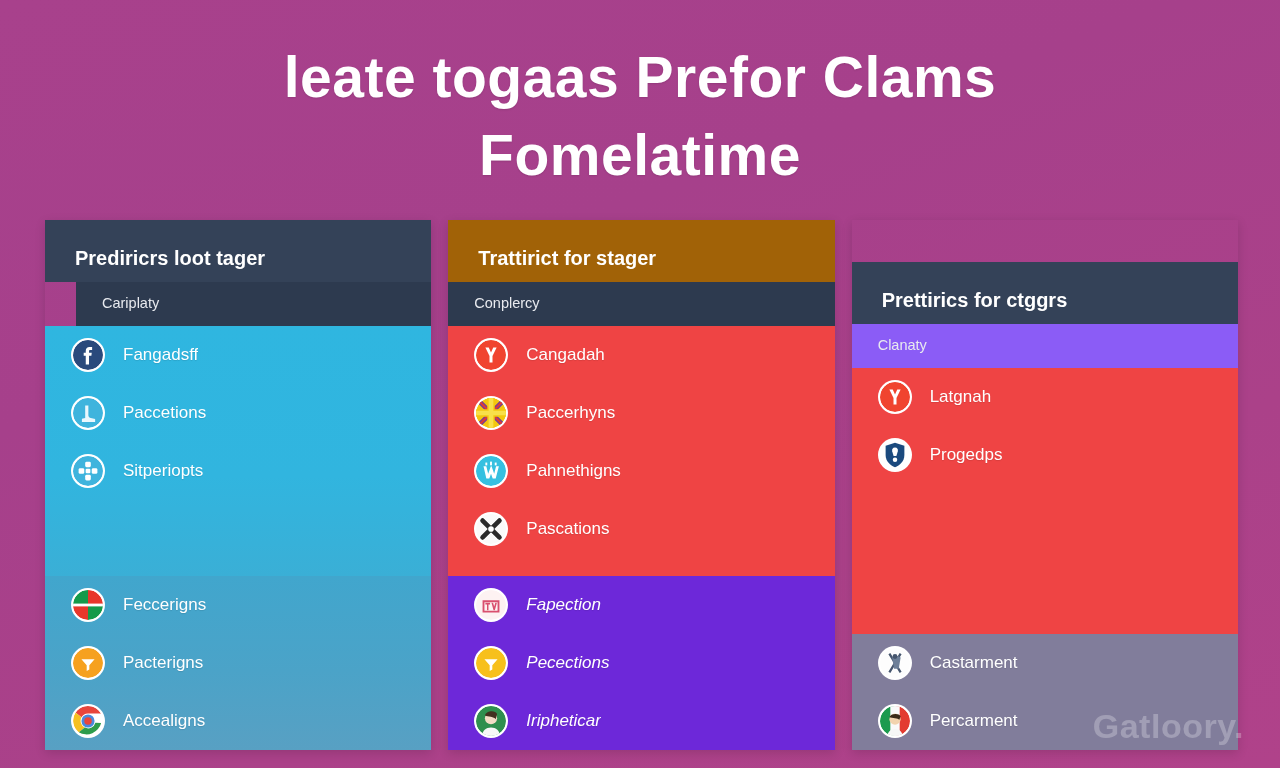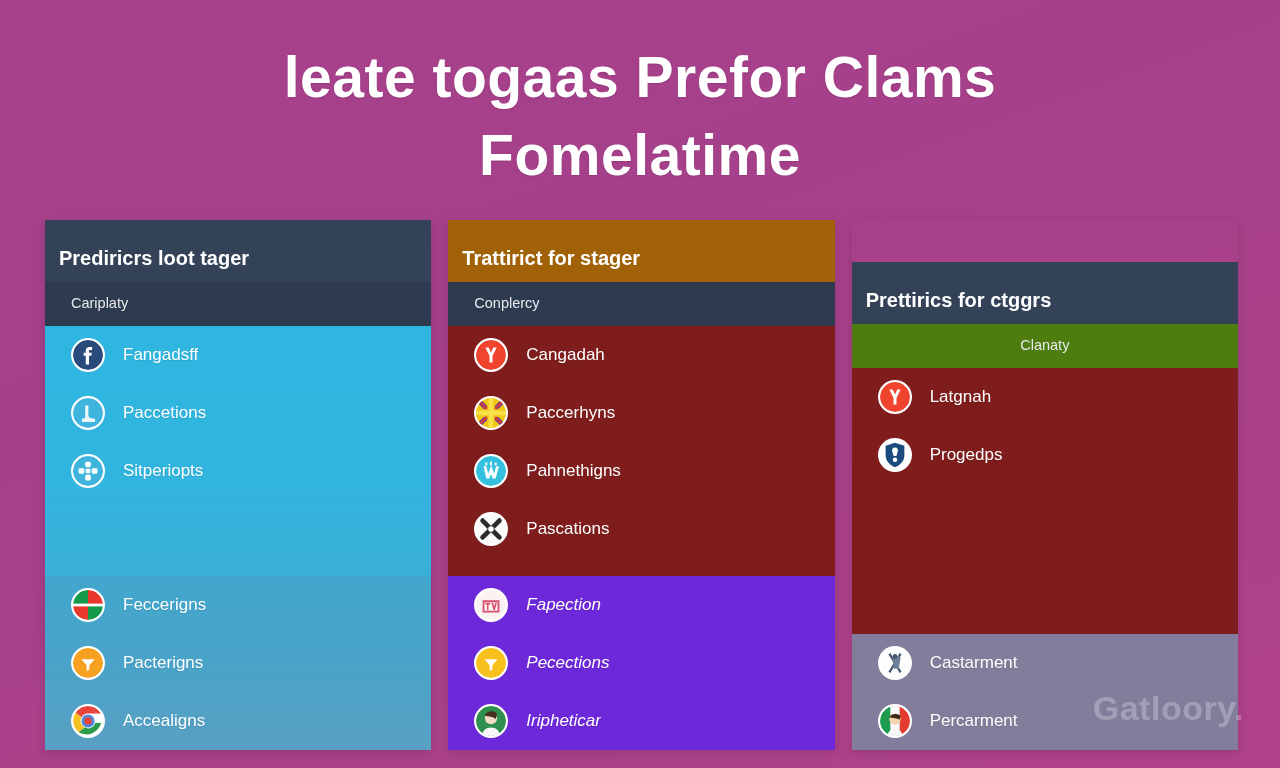--- a/index.html
+++ b/index.html
@@ -55,21 +55,21 @@
     width: 390px;
     height: 530px;
     display: flex;
     flex-direction: column;
     overflow: hidden;
     box-shadow: 0 3px 10px rgba(0,0,0,0.14);
   }
 
   .card-header {
     background: #344258;
-    padding: 26px 26px 12px 14px;
+    padding: 26px 26px 12px 30px;
     box-sizing: border-box;
   }
   .card-title {
     color: #ffffff;
     font-size: 20px;
     font-weight: bold;
     line-height: 24px;
     white-space: nowrap;
     overflow: hidden;
   }
@@ -94,21 +94,21 @@
   }
   .section {
     display: flex;
     flex-direction: column;
   }
   .section.grow { flex: 1; }
 
   
   .bg-cyan-top    { background: linear-gradient(180deg, #2fb6e0 0%, #31b5df 60%, #3aafd6 100%); }
   .bg-cyan-bottom { background: linear-gradient(180deg, #41a6cd 0%, #4ba3c8 55%, #58a0c3 100%); }
-  .bg-mauve       { background: #7f1d1d; }
+  .bg-mauve       { background: #ef4444; }
   .bg-red         { background: #6d28d9; font-style: italic; }
   .bg-mauve-b     { background: #8d89a6; }
   .bg-mauve-c     { background: #817d9b; }
 
   .row {
     display: flex;
     align-items: center;
     gap: 18px;
     padding: 2px 26px;
     height: 58px;
@@ -137,21 +137,21 @@
     display: flex;
     align-items: center;
     justify-content: center;
   }
   .avatar svg { display: block; width: 100%; height: 100%; }
 
   
   .watermark {
     position: absolute;
     right: 36px;
-    bottom: 40px;
+    bottom: 22px;
     font-size: 34px;
     font-weight: bold;
     color: rgba(255,255,255,0.26);
     letter-spacing: 0.5px;
     pointer-events: none;
   }
 </style>
 </head>
 <body>
 
@@ -160,21 +160,21 @@
   <div class="title-block">
     <span class="title-line">leate togaas Prefor Clams</span>
     <span class="title-line">Fomelatime</span>
   </div>
 
   <div class="columns" id="columns">
       <div class="card">
         <div class="card-header" style="background: rgb(52, 66, 88);">
           <div class="card-title">Prediricrs loot tager</div>
         </div>
-        <div class="card-subheader" style="background: rgb(45, 58, 79);">
+        <div class="card-subheader" style="background: rgb(45, 58, 79); margin-left: 31px;">
           <div class="card-subtitle">Cariplaty</div>
         </div>
         <div class="card-body">
           <div class="section bg-cyan-top grow">
             <div class="row">
               <div class="avatar">
                 <svg viewBox="0 0 32 32">
                   <circle cx="16" cy="16" r="16" fill="#2a4a7c"></circle>
                   <path d="M18.4 10.6h2V7.4h-2.8c-2.4 0-4 1.6-4 4.1v2.2h-2.2v3.2h2.2V26h3.5v-9.1h2.5l.4-3.2h-2.9v-1.8c0-.8.4-1.3 1.3-1.3z" fill="#fff"></path>
                 </svg>
@@ -330,21 +330,21 @@
               </div>
               <div class="row-label">Iripheticar</div>
             </div>
           </div>
         </div>
       </div>
       <div class="card">
         <div class="card-header" style="background: rgb(52, 66, 88); margin-top: 42px;">
           <div class="card-title">Prettirics for ctggrs</div>
         </div>
-        <div class="card-subheader" style="background: #4d7c0f; text-align: center;">
+        <div class="card-subheader" style="background: #8b5cf6;">
           <div class="card-subtitle">Clanaty</div>
         </div>
         <div class="card-body">
           <div class="section bg-mauve grow">
             <div class="row">
               <div class="avatar">
                 <svg viewBox="0 0 32 32">
                   <circle cx="16" cy="16" r="16" fill="#f0442f"></circle>
                   <path d="M10 8h3.6l2.4 5.4L18.4 8H22l-4.4 9v7h-3.2v-7z" fill="#fff"></path>
                 </svg>

